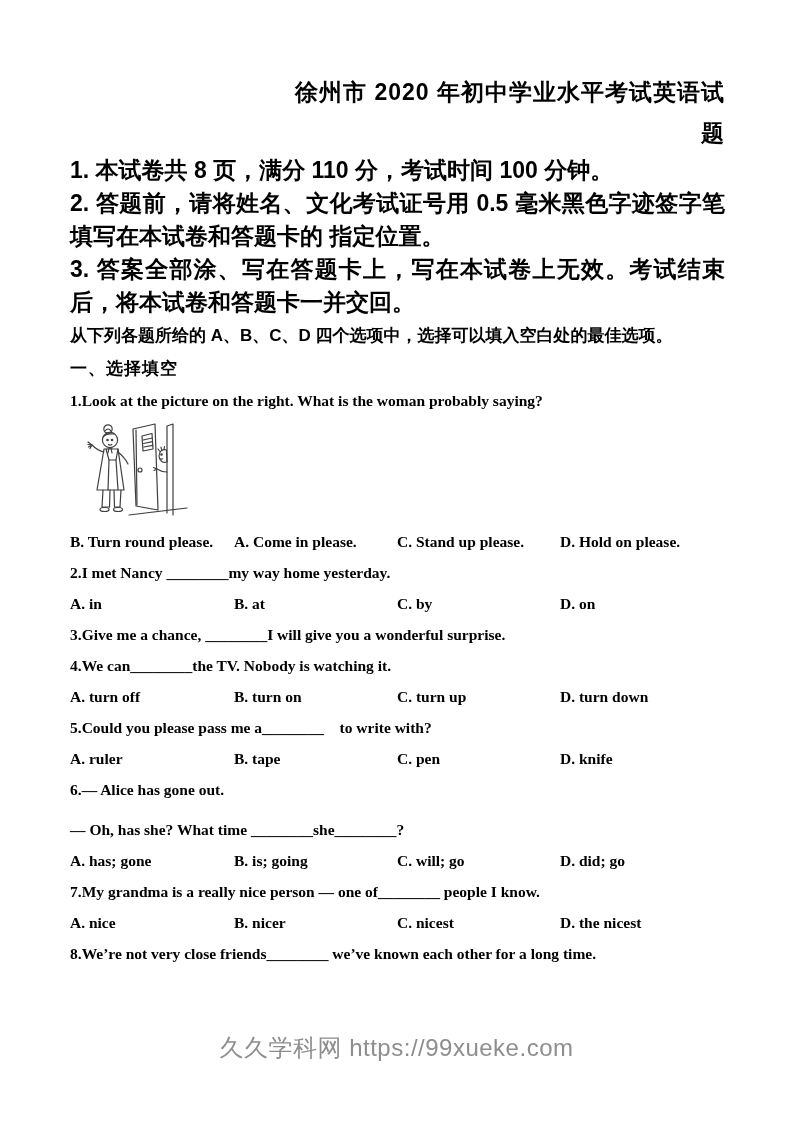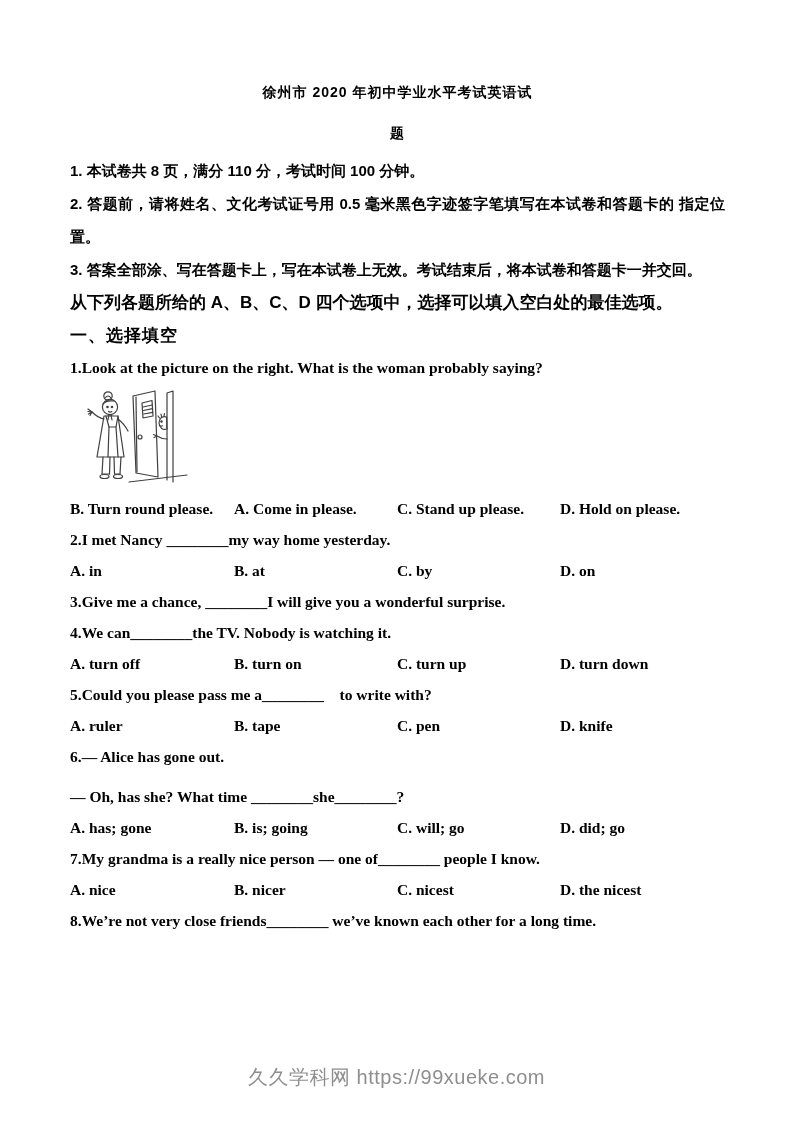--- a/index.html
+++ b/index.html
@@ -8,43 +8,43 @@
     width: 793px;
     height: 1122px;
     background: #ffffff;
     box-sizing: border-box;
     padding: 60px 68px 0 70px;
     color: #000000;
     overflow: hidden;
   }
   
   .cn { font-family: "Liberation Sans", sans-serif; font-weight: 700; color:#000; }
-  .title-line { text-align: center; font-size: 14px; line-height: 41px; letter-spacing: 1px; }
+  .title-line { text-align: right; font-size: 23px; line-height: 41px; letter-spacing: 1px; }
   .title-wrap { margin-top: 12px; }
   .notice-heading { font-size: 17px; line-height: 27px; margin-top: 3px; }
-  .notice { font-size: 15px; line-height: 33px; text-align: justify; margin: 0; }
+  .notice { font-size: 23px; line-height: 33px; text-align: justify; margin: 0; }
   .section-heading { font-size: 17px; line-height: 33px; letter-spacing: 1px; }
   .section-instruction { font-size: 17px; line-height: 33px; }
   
   .en { font-family: "Liberation Serif", serif; font-weight: 700; color:#000; }
   .q-line { font-size: 15.5px; line-height: 31px; }
   .opt-row {
     display: grid;
     grid-template-columns: 164px 163px 163px 1fr;
     font-size: 15.5px;
     line-height: 31px;
   }
   .illustration-box { margin: 4px 0 4px 5px; height: 102px; }
   .footer {
     position: absolute;
     left: 0; right: 0;
-    top: 1064px;
+    top: 1032px;
     text-align: center;
     font-family: "Liberation Sans", sans-serif;
-    font-size: 20px;
+    font-size: 24px;
     color: #8e8e8e;
     letter-spacing: 0.5px;
   }
 </style>
 </head>
 <body>
 
 <div class="page">
 
   <div class="title-wrap">

